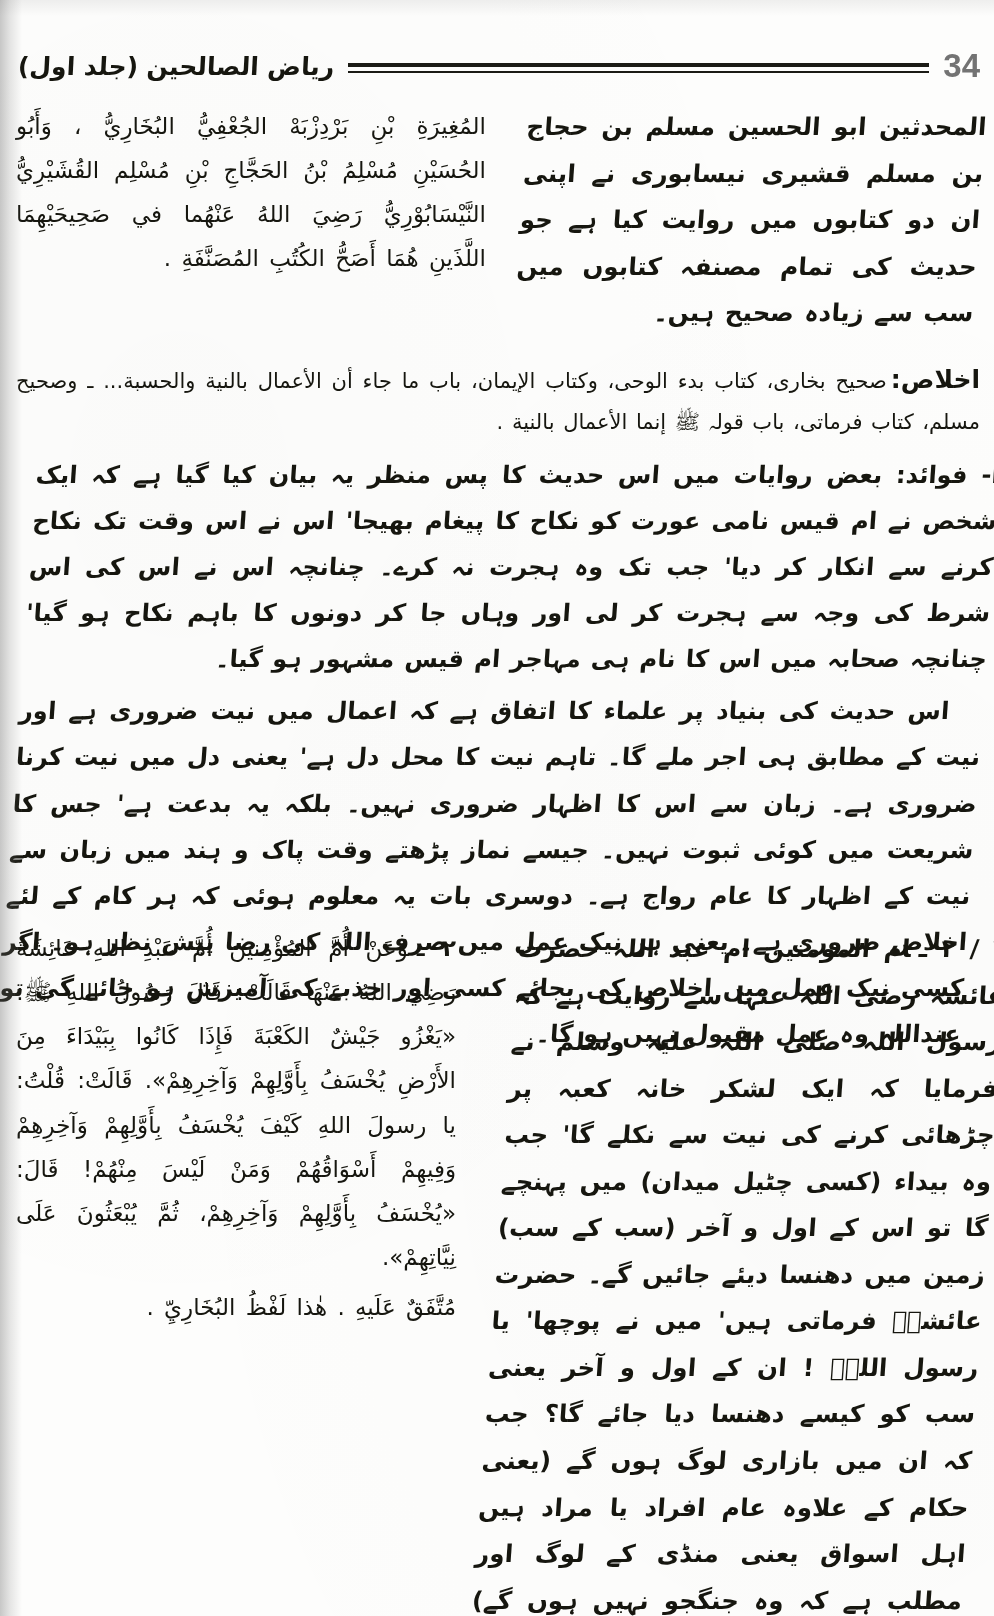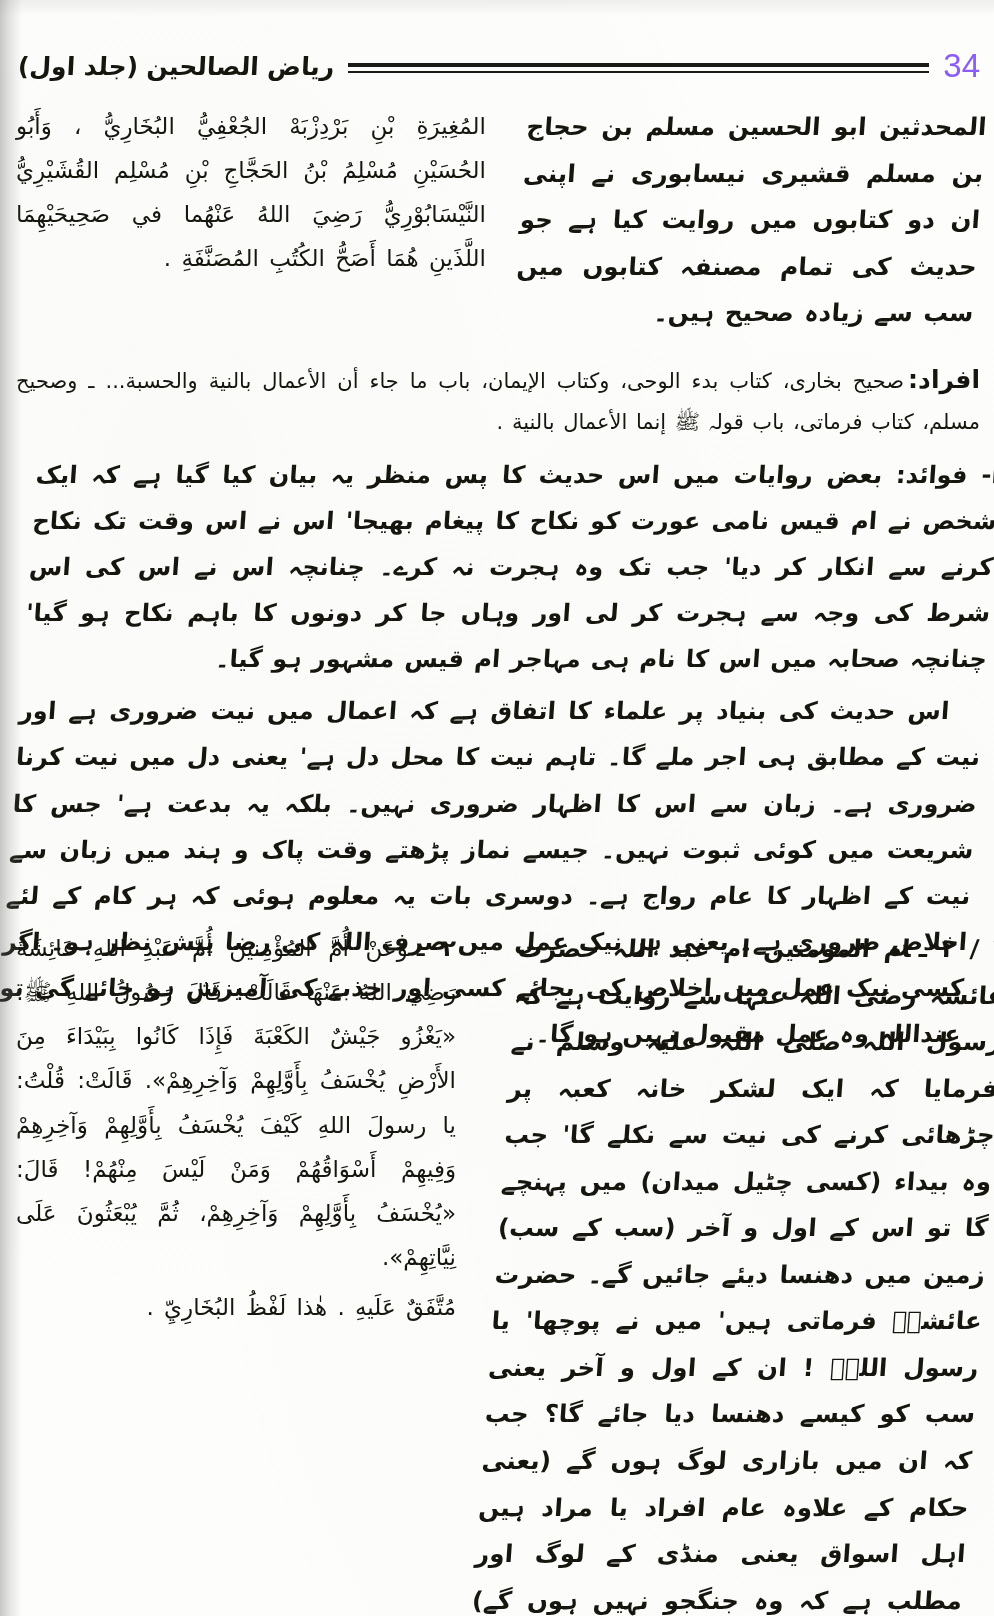--- a/index.html
+++ b/index.html
@@ -67,22 +67,22 @@
     display: flex;
     flex-direction: column;
     gap: 4px;
     padding-top: 4px;
   }
   .rule-thick { height: 4px; background: #1b1b15; }
   .rule-thin  { height: 2px; background: #1b1b15; }
   .page-number {
     font-family: "Liberation Sans", sans-serif;
     font-size: 33px;
-    font-weight: 400;
-    color: #8b5cf6;
+    font-weight: 700;
+    color: #737373;
     line-height: 1;
     direction: ltr;
     padding-bottom: 2px;
   }
 
   
   .urdu {
     font-family: "DejaVu Sans", sans-serif;
     direction: rtl;
     text-align: justify;
@@ -200,21 +200,21 @@
     </div>
     <div class="page-number">34</div>
   </div>
 
   <div class="block-1">
     <div class="col-arabic arabic naskh">المُغِيرَةِ بْنِ بَرْدِزْبَهْ الجُعْفِيُّ البُخَارِيُّ ، وَأَبُو الحُسَيْنِ مُسْلِمُ بْنُ الحَجَّاجِ بْنِ مُسْلِم القُشَيْرِيُّ النَّيْسَابُوْرِيُّ رَضِيَ اللهُ عَنْهُما في صَحِيحَيْهِمَا اللَّذَينِ هُمَا أَصَحُّ الكُتُبِ المُصَنَّفَةِ .</div>
     <div class="col-urdu urdu hand">المحدثین ابو الحسین مسلم بن حجاج بن مسلم قشیری نیسابوری نے اپنی ان دو کتابوں میں روایت کیا ہے جو حدیث کی تمام مصنفہ کتابوں میں سب سے زیادہ صحیح ہیں۔</div>
   </div>
 
   <div class="takhreej arabic naskh-small">
-    <span class="takhreej-label">افراد:</span><span>صحیح بخاری، کتاب بدء الوحی، وکتاب الإیمان، باب ما جاء أن الأعمال بالنیة والحسبة... ـ وصحیح مسلم، کتاب فرماتی، باب قولہ ﷺ إنما الأعمال بالنیة .</span>
+    <span class="takhreej-label">اخلاص:</span><span>صحیح بخاری، کتاب بدء الوحی، وکتاب الإیمان، باب ما جاء أن الأعمال بالنیة والحسبة... ـ وصحیح مسلم، کتاب فرماتی، باب قولہ ﷺ إنما الأعمال بالنیة .</span>
   </div>
 
   <div class="fawaid urdu hand-wide">
     <p class="para"><span class="fawaid-label">ا- فوائد:</span> <span>بعض روایات میں اس حدیث کا پس منظر یہ بیان کیا گیا ہے کہ ایک شخص نے ام قیس نامی عورت کو نکاح کا پیغام بھیجا' اس نے اس وقت تک نکاح کرنے سے انکار کر دیا' جب تک وہ ہجرت نہ کرے۔ چنانچہ اس نے اس کی اس شرط کی وجہ سے ہجرت کر لی اور وہاں جا کر دونوں کا باہم نکاح ہو گیا' چنانچہ صحابہ میں اس کا نام ہی مہاجر ام قیس مشہور ہو گیا۔</span></p>
     <p class="para para-indent">اس حدیث کی بنیاد پر علماء کا اتفاق ہے کہ اعمال میں نیت ضروری ہے اور نیت کے مطابق ہی اجر ملے گا۔ تاہم نیت کا محل دل ہے' یعنی دل میں نیت کرنا ضروری ہے۔ زبان سے اس کا اظہار ضروری نہیں۔ بلکہ یہ بدعت ہے' جس کا شریعت میں کوئی ثبوت نہیں۔ جیسے نماز پڑھتے وقت پاک و ہند میں زبان سے نیت کے اظہار کا عام رواج ہے۔ دوسری بات یہ معلوم ہوئی کہ ہر کام کے لئے اخلاص ضروری ہے۔ یعنی ہر نیک عمل میں صرف اللہ کی رضا پیش نظر ہو۔ اگر کسی نیک عمل میں اخلاص کی بجائے کسی اور جذبے کی آمیزش ہو جائے گی تو عنداللہ وہ عمل مقبول نہیں ہو گا۔</p>
   </div>
 
   <div class="block-2">
 
     <div class="col2-arabic arabic naskh">

